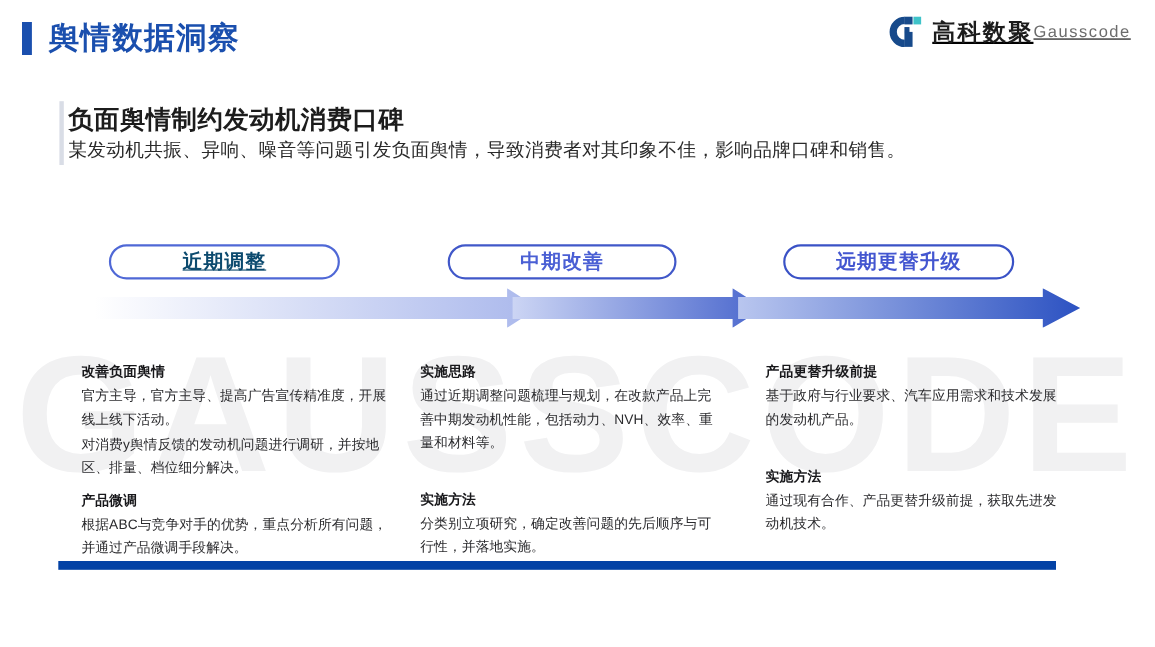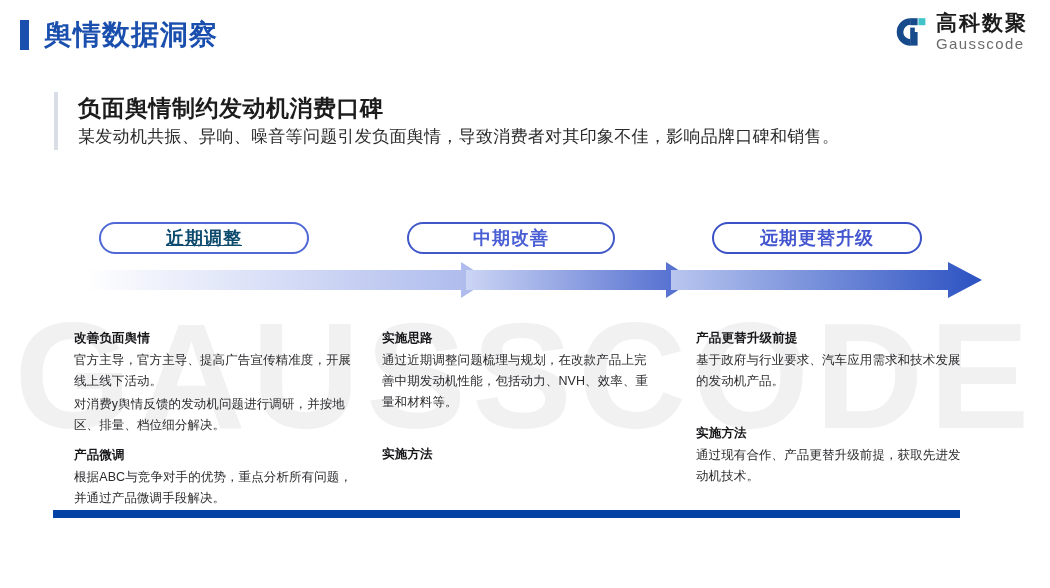--- a/index.html
+++ b/index.html
@@ -59,37 +59,37 @@
   
   .logo {
     position: absolute;
     right: 22px; top: 12px;
     display: flex;
     align-items: center;
     gap: 9px;
     z-index: 4;
   }
   .logo-mark { width: 34px; height: 34px; position: relative; }
-  .logo-text-wrap { display: flex; flex-direction: column; line-height: 1; }
+  .logo-text-wrap { display: flex; line-height: 1; text-decoration: underline; }
   .logo-cn {
     font-size: 21px; font-weight: 700; color: #1c1c1c;
     letter-spacing: 2px;
   }
   .logo-en {
     font-size: 15px; color: #6b6b6b; letter-spacing: 1.4px;
     margin-top: 3px;
   }
 
   
   .lead {
     position: absolute;
     left: 54px; top: 92px;
     width: 920px;
     border-left: 4px solid #d9dde6;
-    padding-left: 20px;
+    padding-left: 4px;
     z-index: 2;
   }
   .lead-title {
     font-size: 23px; font-weight: 700; color: #1c1c1c;
     letter-spacing: 0.5px; line-height: 32px;
   }
   .lead-sub {
     font-size: 17px; color: #2a2a2a;
     letter-spacing: 0.3px; line-height: 26px;
   }
@@ -226,20 +226,21 @@
       <div class="blk-body">对消费y舆情反馈的发动机问题进行调研，并按地区、排量、档位细分解决。</div>
       <div class="blk-title">产品微调</div>
       <div class="blk-body">根据ABC与竞争对手的优势，重点分析所有问题，并通过产品微调手段解决。</div>
     </div>
 
     <div class="col col-2">
       <div class="blk-title">实施思路</div>
       <div class="blk-body">通过近期调整问题梳理与规划，在改款产品上完善中期发动机性能，包括动力、NVH、效率、重量和材料等。</div>
       <div class="blk-gap"></div>
       <div class="blk-title">实施方法</div>
+      <div class="blk-body">分类别立项研究，确定改善问题的先后顺序与可行性，并落地实施。</div>
     </div>
 
     <div class="col col-3">
       <div class="blk-title">产品更替升级前提</div>
       <div class="blk-body">基于政府与行业要求、汽车应用需求和技术发展的发动机产品。</div>
       <div class="blk-gap"></div>
       <div class="blk-title">实施方法</div>
       <div class="blk-body">通过现有合作、产品更替升级前提，获取先进发动机技术。</div>
     </div>
 

